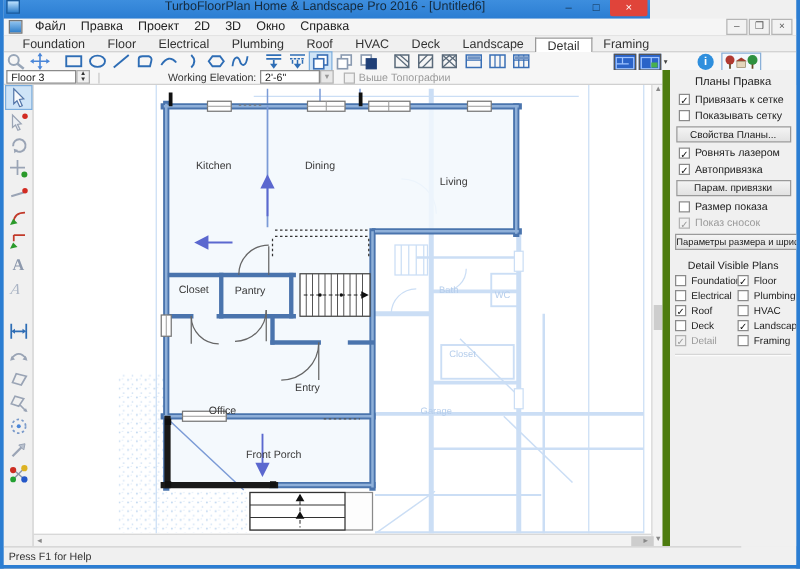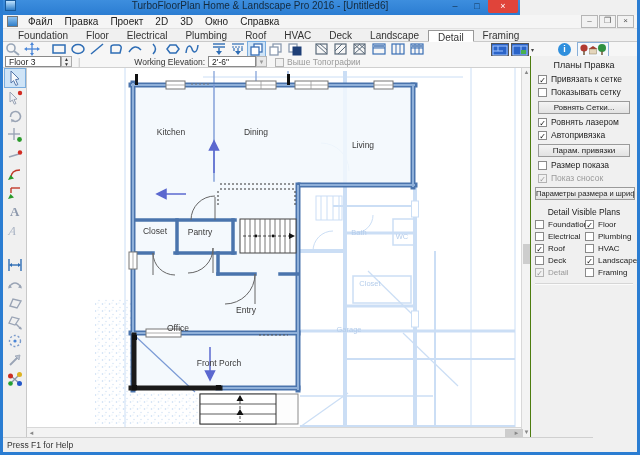--- a/index.html
+++ b/index.html
@@ -52,21 +52,21 @@
   .pgap{height:16px;}
   .canvas{position:absolute;left:24px;top:0;width:494px;height:359px;background:#fff;overflow:hidden;}
   .rlabel{position:absolute;font-size:8.5px;color:#3a3a3a;transform:translate(-50%,-50%);white-space:nowrap;}
   .faint{position:absolute;font-size:7.5px;color:#b5cdeb;transform:translate(-50%,-50%);white-space:nowrap;}
   .vscroll{position:absolute;left:518px;top:0;width:9px;height:369px;background:#f3f3f3;border-left:1px solid #d8d8d8;box-sizing:border-box;}
   .hscroll{position:absolute;left:24px;top:359px;width:494px;height:10px;background:#f3f3f3;border-top:1px solid #d8d8d8;box-sizing:border-box;}
   .sarrow{position:absolute;font-size:6px;color:#888;width:9px;text-align:center;line-height:9px;}
   .vthumb{position:absolute;left:1px;top:176px;width:7px;height:20px;background:#cdcdcd;}
   .hthumb{position:absolute;left:478px;top:1px;width:18px;height:8px;background:#cdcdcd;}
   
-  .rightpanel{position:absolute;left:527px;top:-12px;width:107px;height:381px;background:#f0f0f0;border-left:1px solid #4d7c0f;box-sizing:border-box;padding:2px 4px;}
+  .rightpanel{position:absolute;left:527px;top:-12px;width:107px;height:381px;background:#f0f0f0;border-left:6px solid #4d7c0f;box-sizing:border-box;padding:2px 4px;}
   .rp-title{font-size:9px;color:#222;text-align:center;margin:2px 0 4px 0;}
   .cbrow{display:flex;align-items:center;gap:4px;margin:3px 0 0 3px;height:10px;}
   .cblabel{font-size:8.5px;color:#222;white-space:nowrap;}
   .cblabel.dis{color:#9a9a9a;}
   .rbtn{display:block;margin:4px auto 2px auto;width:92px;height:13px;background:linear-gradient(#f4f4f4,#e2e2e2);border:1px solid #9a9a9a;font-size:8px;color:#222;font-family:"Liberation Sans",sans-serif;white-space:nowrap;overflow:hidden;padding:0;}
   .rbtn.wide{width:100px;font-size:7.5px;}
   .vp-title{font-size:8.5px;color:#222;text-align:center;margin:7px 0 2px 0;}
   .vpgrid{display:grid;grid-template-columns:50px 49px;row-gap:2px;}
   .vpgrid .cbrow{margin:0;}
   .vpgrid .cblabel{font-size:8px;}
@@ -638,21 +638,21 @@
     <div class="rightpanel">
       <div class="rp-title">Планы Правка</div>
       <div class="cbrow">
         <span class="cb on"></span>
         <span class="cblabel">Привязать к сетке</span>
       </div>
       <div class="cbrow">
         <span class="cb"></span>
         <span class="cblabel">Показывать сетку</span>
       </div>
-      <button class="rbtn">Ровнять Сетки...</button>
+      <button class="rbtn">Свойства Планы...</button>
       <div class="cbrow">
         <span class="cb on"></span>
         <span class="cblabel">Ровнять лазером</span>
       </div>
       <div class="cbrow">
         <span class="cb on"></span>
         <span class="cblabel">Автопривязка</span>
       </div>
       <button class="rbtn">Парам. привязки</button>
       <div class="cbrow">

